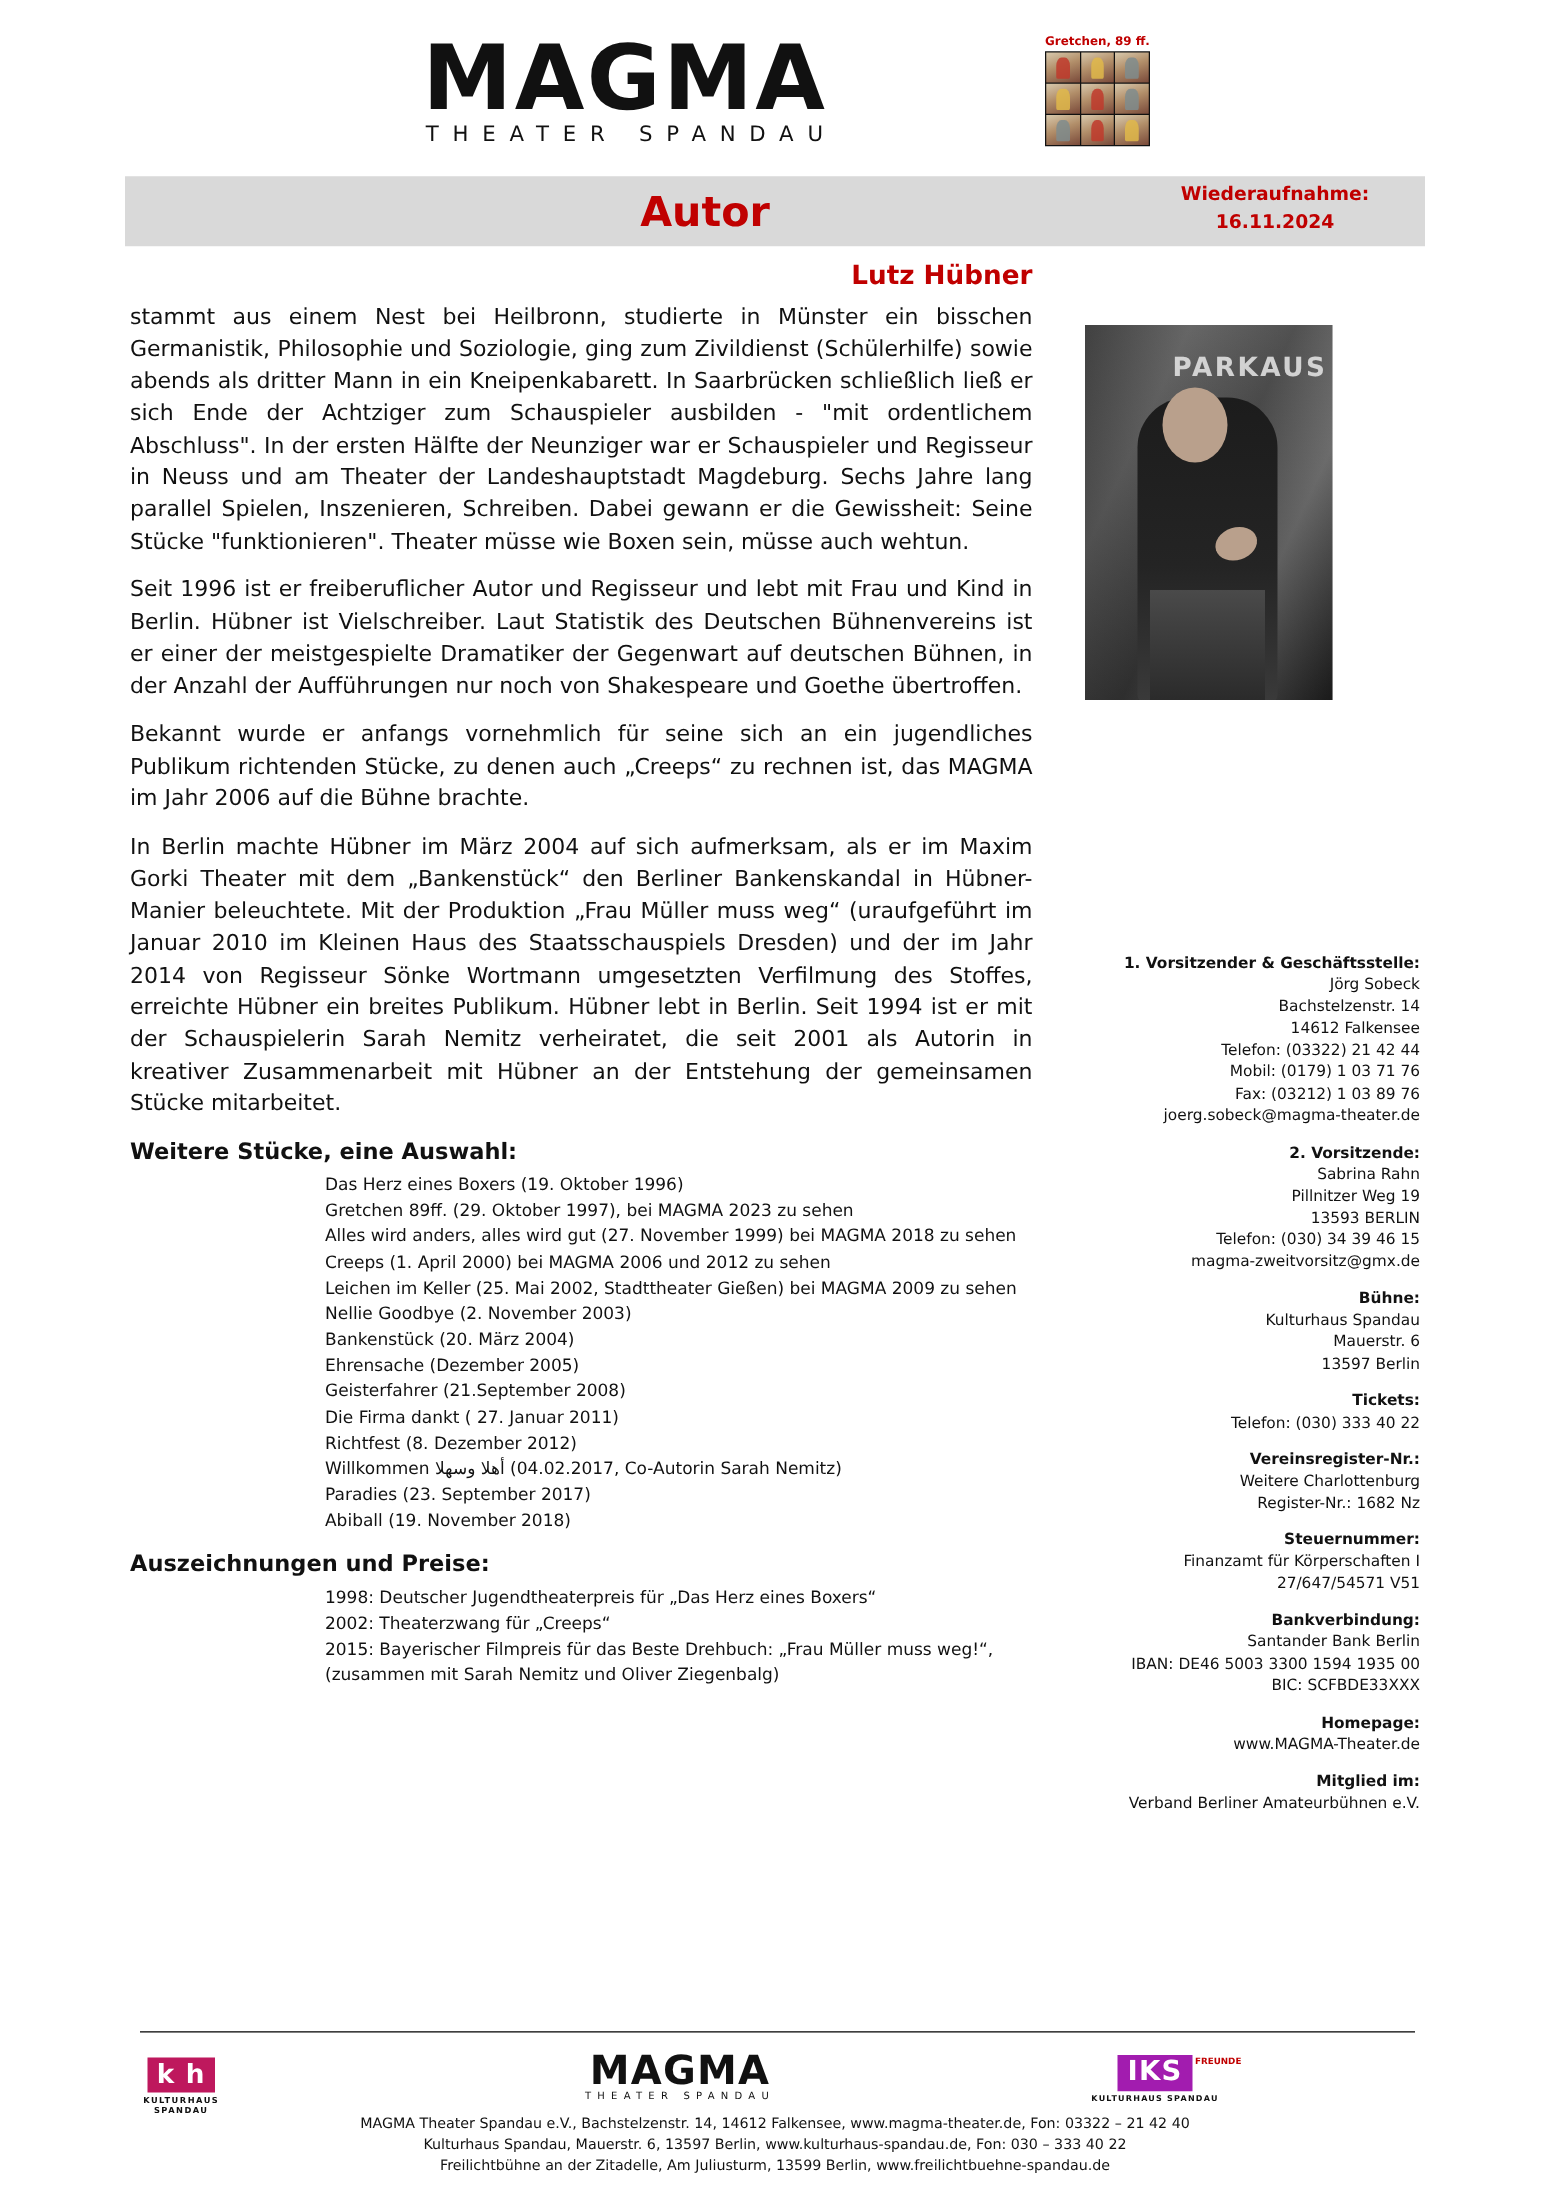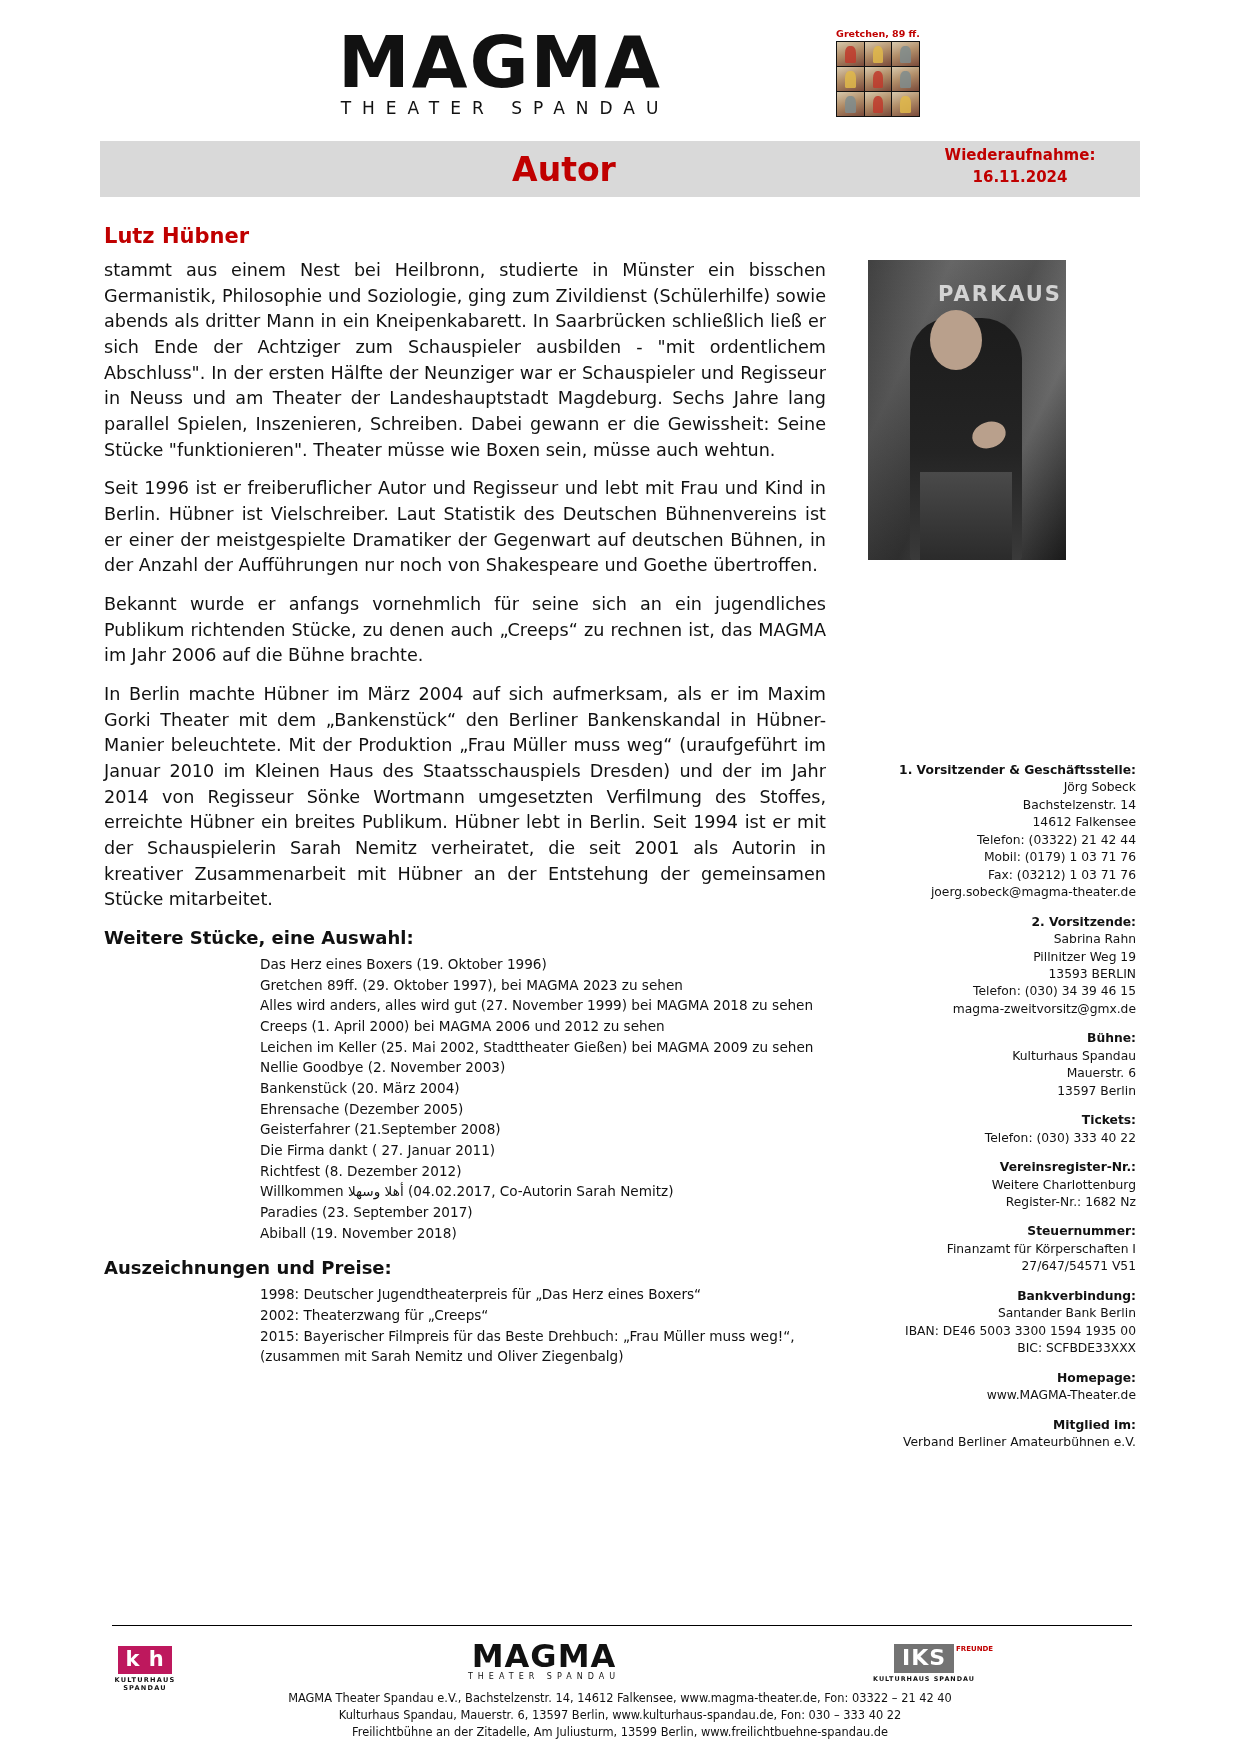--- a/index.html
+++ b/index.html
@@ -125,21 +125,22 @@
   .content {
     position: absolute;
     left: 104px;
     top: 208px;
     width: 722px;
   }
   .author-name {
     color: #c00000;
     font-size: 21px;
     font-weight: 700;
-    margin: 16px 0 10px 0;
+    margin: 0 0 10px 0;
+    text-align: right;
   }
   .content p {
     margin: 0 0 13px 0;
     font-size: 17.6px;
     line-height: 1.46;
     text-align: justify;
     color: #111;
   }
   .section-head {
     font-size: 18px;
@@ -300,21 +301,21 @@
   }
   .iks-logo {
     position: absolute;
     left: 760px;
     top: 4px;
     width: 120px;
     text-align: center;
   }
   .iks-mark {
     display: inline-block;
-    background: #737373;
+    background: #a21caf;
     color: #fff;
     font-weight: 700;
     font-size: 22px;
     padding: 1px 8px 3px 8px;
     letter-spacing: 1px;
   }
   .iks-note {
     position: absolute;
     left: 92px;
     top: 2px;
@@ -420,21 +421,21 @@
 
   <div class="info">
 
     <div class="blk">
       <b>1. Vorsitzender &amp; Geschäftsstelle:</b>
       <div>Jörg Sobeck</div>
       <div>Bachstelzenstr. 14</div>
       <div>14612 Falkensee</div>
       <div>Telefon: (03322) 21 42 44</div>
       <div>Mobil: (0179) 1 03 71 76</div>
-      <div>Fax: (03212) 1 03 71 76</div>
+      <div>Fax: (03212) 1 03 89 76</div>
       <div>joerg.sobeck@magma-theater.de</div>
     </div>
 
     <div class="blk">
       <b>2. Vorsitzende:</b>
       <div>Sabrina Rahn</div>
       <div>Pillnitzer Weg 19</div>
       <div>13593 BERLIN</div>
       <div>Telefon: (030) 34 39 46 15</div>
       <div>magma-zweitvorsitz@gmx.de</div>

